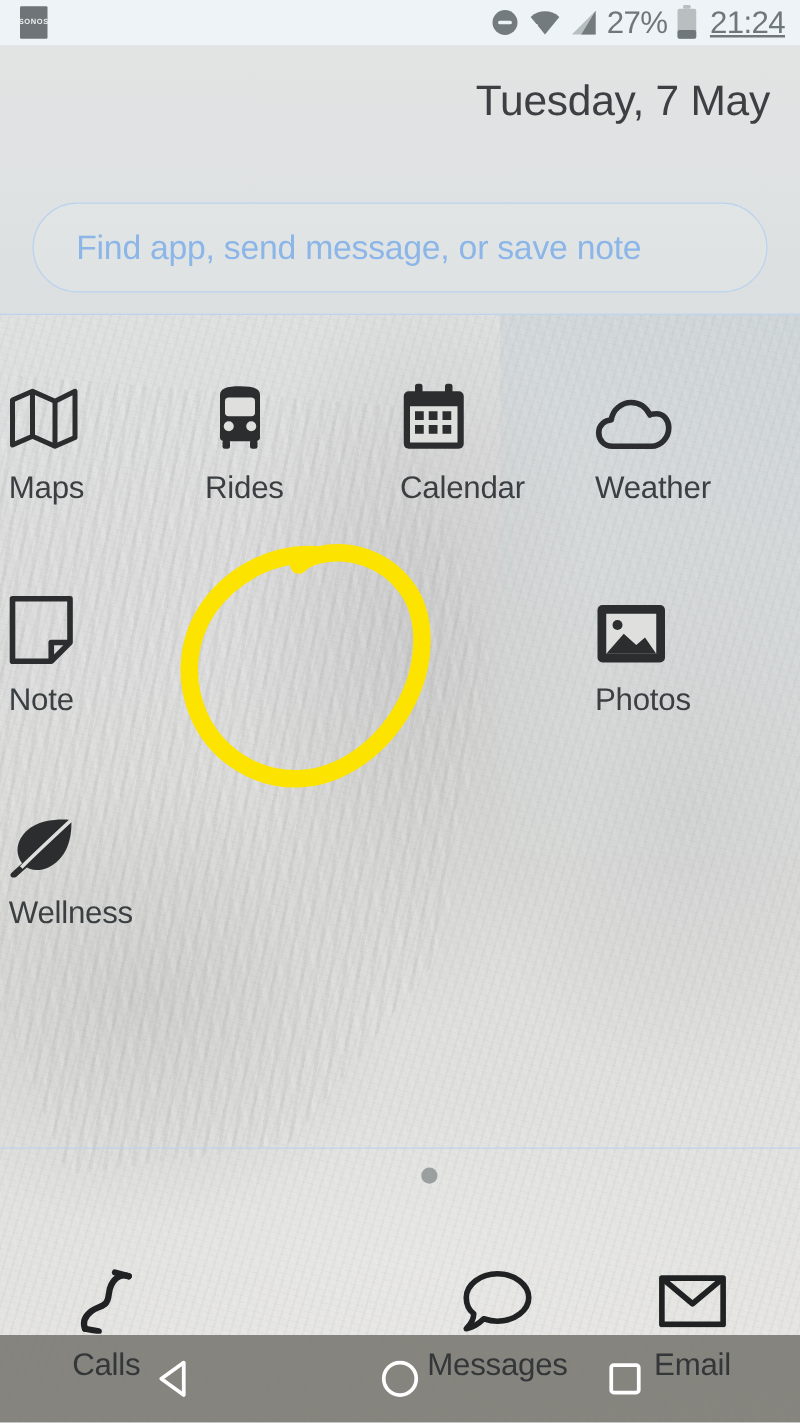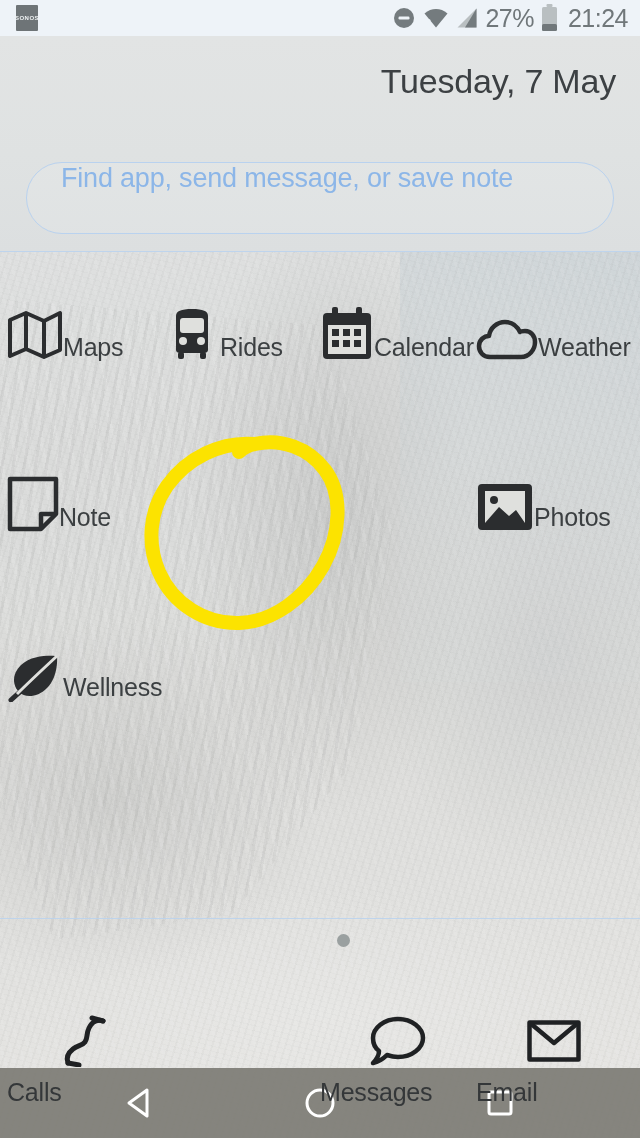--- a/index.html
+++ b/index.html
@@ -62,52 +62,53 @@
     color:#747b7e;
     justify-content:center;
   }
   .status-right svg { display:block; }
   .battery-pct {
     font-size:25px; font-weight:400; color:#70777a; letter-spacing:-.5px;
   }
   .clock-text {
     font-size:25px; font-weight:400; color:#70777a; letter-spacing:-.5px;
     margin-left:3px;
+    text-decoration:underline;
   }
 
   
   .header {
     position:absolute; left:0; top:36px; width:640px; height:216px;
     background:linear-gradient(180deg,#e2e4e4 0%,#dfe2e2 55%,#dcdfe0 100%);
     padding-left:24px;
   }
   .header-date {
     position:absolute; right:24px; top:26px;
     font-size:34px; color:#3c4043; letter-spacing:-.2px;
   }
   .searchbar {
     position:absolute; left:26px; top:126px; width:588px; height:72px;
     border:1.5px solid #b9d2ef; border-radius:36px;
     background:rgba(255,255,255,0.10);
-    display:flex; padding-left:34px;
+    display:flex; align-items:center; padding-left:34px;
   }
   .searchbar span {
     font-size:27px; color:#8cb6e8; letter-spacing:-.2px;
   }
   .divider {
     position:absolute; left:0; width:640px; height:1px;
     background:#b9d2ef; opacity:.85;
   }
 
   
   .grid { position:absolute; left:0; top:252px; width:640px; }
   .app-row { position:relative; height:170px; }
   .app {
     position:absolute; width:156px; top:0;
-    display:flex; flex-direction:row; align-items:flex-end;
+    display:flex; flex-direction:column; align-items:flex-start;
   }
   .app .icon {
     height:74px; display:flex; align-items:flex-end; justify-content:center;
   }
   .app .icon svg { display:block; }
   .app .label {
     margin-top:14px; font-size:25px; color:#3b3f41; letter-spacing:-.2px;
   }
   .c0 { left:7px; }  .c1 { left:164px; }
   .c2 { left:320px; } .c3 { left:476px; }
@@ -122,21 +123,21 @@
   .page-dot {
     position:absolute; left:337px; top:934px;
     width:13px; height:13px; border-radius:50%;
     background:#9aa0a0;
   }
 
   
   .dock { position:absolute; left:0; top:1010px; width:640px; height:128px; }
   .dock-item {
     position:absolute; width:156px; top:0;
-    display:flex; flex-direction:column; 
+    display:flex; flex-direction:column; align-items:center;
   }
   .dock-item .icon {
     height:62px; display:flex; align-items:center; justify-content:center;
   }
   .dock-item .label {
     margin-top:6px; font-size:25px; color:#343739; letter-spacing:-.2px;
   }
 
   
   .navbar {

